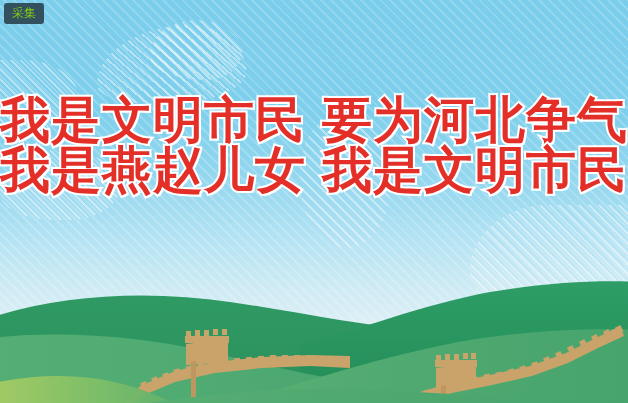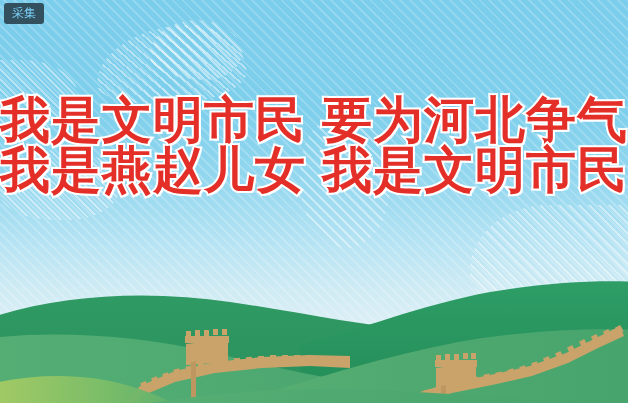--- a/index.html
+++ b/index.html
@@ -132,21 +132,21 @@
     width: 34px;
   }
 
   
   .capture-button {
     position: absolute;
     left: 4px; top: 3px;
     width: 40px; height: 21px;
     background: #32505E;
     border-radius: 3px;
-    color: #7dd3fc;
+    color: #84cc16;
     font-family: "DejaVu Sans", "Liberation Sans", sans-serif;
     font-size: 12px;
     line-height: 21px;
     text-align: center;
     letter-spacing: 0px;
     cursor: pointer;
     user-select: none;
   }
 </style>
 </head>

